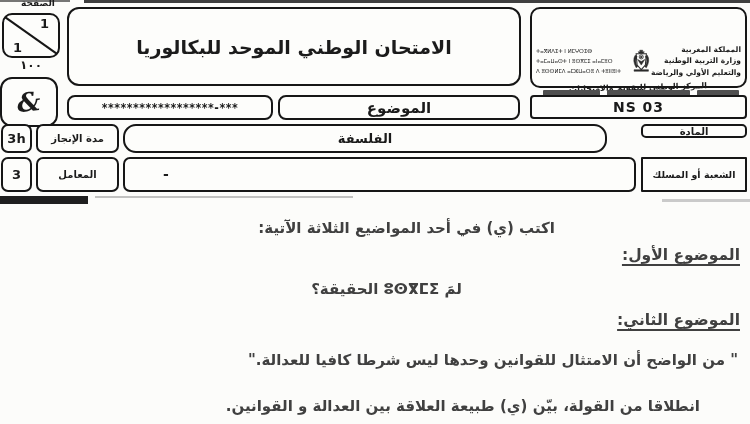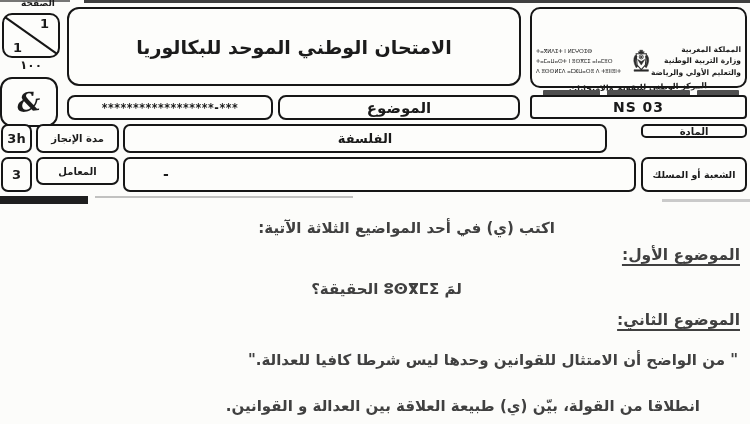--- a/index.html
+++ b/index.html
@@ -42,26 +42,26 @@
   .barcode-box{left:67px;top:95px;width:206px;height:25px;border-radius:8px;}
   .barcode-text{font-size:11px;font-weight:bold;letter-spacing:.5px;transform:scaleY(1.15);}
   .subject-sheet-box{left:278px;top:95px;width:242px;height:25px;border-radius:8px;}
   .subject-sheet{font-size:15px;font-weight:bold;}
   .ns-box{left:530px;top:95px;width:217px;height:24px;border-radius:4px;}
   .ns-text{font-size:14px;font-weight:bold;letter-spacing:1px;}
   
   .cell{font-weight:bold;}
   .qty1{left:1px;top:124px;width:31px;height:29px;border-radius:7px;font-size:13px;}
   .lab1{left:36px;top:124px;width:83px;height:29px;border-radius:7px;font-size:10px;}
-  .mid1{left:123px;top:124px;width:484px;height:29px;border-radius:7px;font-size:13px;}
+  .mid1{left:123px;top:124px;width:484px;height:29px;border-radius:13px;font-size:13px;}
   .rlab1{left:641px;top:124px;width:106px;height:14px;border-radius:5px;font-size:10px;}
   .qty2{left:1px;top:157px;width:31px;height:35px;border-radius:7px;font-size:13px;}
-  .lab2{left:36px;top:157px;width:83px;height:28px;border-radius:7px;font-size:10px;justify-content:center;}
+  .lab2{left:36px;top:157px;width:83px;height:35px;border-radius:7px;font-size:10px;justify-content:center;}
   .mid2{left:123px;top:157px;width:513px;height:35px;border-radius:7px;font-size:12.5px;}
-  .rlab2{left:641px;top:157px;width:106px;height:35px;border-radius:7px;font-size:9.5px;}
+  .rlab2{left:641px;top:157px;width:106px;height:35px;border-radius:1px;font-size:9.5px;}
   .dash{position:absolute;left:38px;top:7px;font-size:14px;font-weight:bold;}
   
   .body-text{position:absolute;direction:rtl;font-weight:bold;font-size:15px;white-space:nowrap;color:#404040;}
   .instruction{right:195px;top:219px;}
   .topic-heading{font-size:15.5px;text-decoration:underline;text-decoration-thickness:1.5px;text-underline-offset:4px;}
   .topic1{right:10px;top:246px;}
   .question1{right:288px;top:280px;}
   .topic2{right:10px;top:311px;}
   .quote1{right:12px;top:351px;}
   .quote2{right:50px;top:364px;margin-top:33px;}

